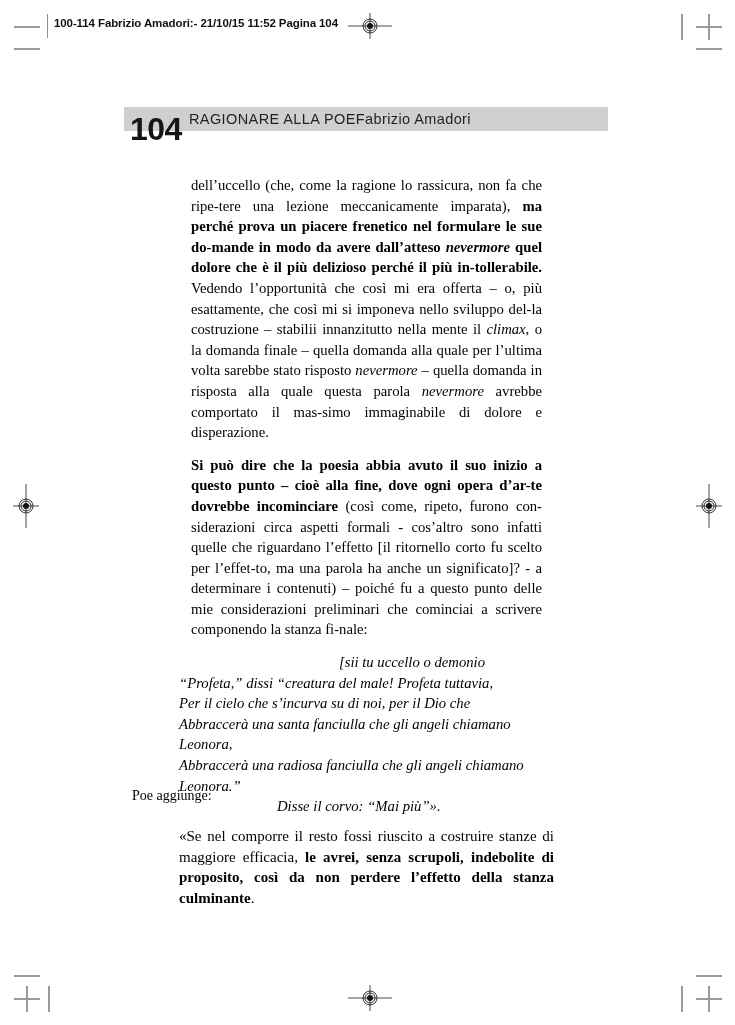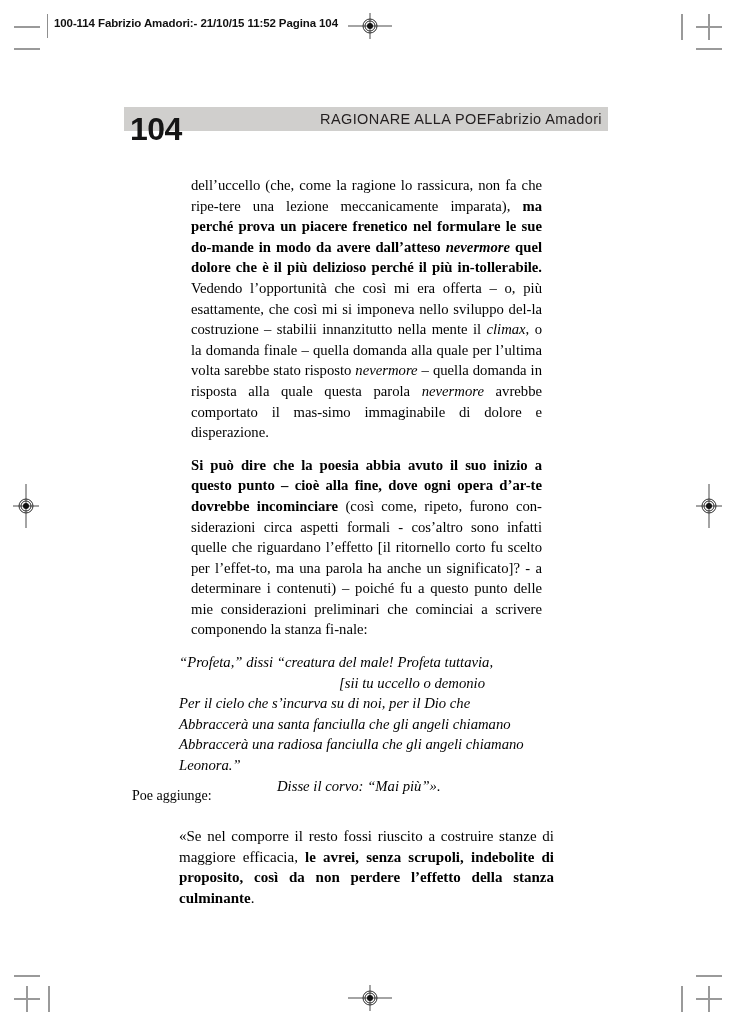--- a/index.html
+++ b/index.html
@@ -107,22 +107,22 @@
     width: 484px;
     height: 24px;
     background: #d0cfcd;
   }
   .running-head .rh-inner {
     position: absolute;
     left: 0; top: 0;
     width: 100%; height: 100%;
     display: flex;
     align-items: center;
-    justify-content: flex-end;
-    padding: 0 6px 0 23px;
+    justify-content: flex-start;
+    padding: 0 6px 0 65px;
     box-sizing: border-box;
   }
   .rh-title, .rh-author {
     font-family: "Liberation Sans", "DejaVu Sans", sans-serif;
     font-size: 14.5px;
     letter-spacing: 0.4px;
     color: #231f20;
     white-space: nowrap;
   }
   .folio {
@@ -272,24 +272,25 @@
   </div>
   <div class="folio">104</div>
 
   <div class="text-col">
 
     <p class="body"><span>dell’uccello (che, come la ragione lo rassicura, non fa che ripe-tere una lezione meccanicamente imparata), </span><span class="bold">ma perché prova un piacere frenetico nel formulare le sue do-mande in modo da avere dall’atteso </span><span class="bold ital">nevermore</span><span class="bold"> quel dolore che è il più delizioso perché il più in-tollerabile.</span><span> Vedendo l’opportunità che così mi era offerta – o, più esattamente, che così mi si imponeva nello sviluppo del-la costruzione – stabilii innanzitutto nella mente il </span><span class="ital">climax</span><span>, o la domanda finale – quella domanda alla quale per l’ultima volta sarebbe stato risposto </span><span class="ital">nevermore</span><span> – quella domanda in risposta alla quale questa parola </span><span class="ital">nevermore</span><span> avrebbe comportato il mas-simo immaginabile di dolore e disperazione.</span></p>
 
     <p class="body"><span class="bold">Si può dire che la poesia abbia avuto il suo inizio a questo punto – cioè alla fine, dove ogni opera d’ar-te dovrebbe incominciare</span><span> (così come, ripeto, furono con-siderazioni circa aspetti formali - cos’altro sono infatti quelle che riguardano l’effetto [il ritornello corto fu scelto per l’effet-to, ma una parola ha anche un significato]? - a determinare i contenuti) – poiché fu a questo punto delle mie considerazioni preliminari che cominciai a scrivere componendo la stanza fi-nale:</span></p>
 
     <div>
+      <p class="verse verse-indent-1">[sii tu uccello o demonio</p>
       <p class="verse">“Profeta,” dissi “creatura del male! Profeta tuttavia,</p>
-      <p class="verse verse-indent-1">[sii tu uccello o demonio</p>
       <p class="verse">Per il cielo che s’incurva su di noi, per il Dio che</p>
       <p class="verse-just">Abbraccerà una santa fanciulla che gli angeli chiamano</p>
+      <p class="verse">Leonora,</p>
       <p class="verse-just">Abbraccerà una radiosa fanciulla che gli angeli chiamano</p>
       <p class="verse">Leonora.”</p>
       <p class="verse verse-indent-3">Disse il corvo: “Mai più”».</p>
     </div>
 
   </div>
 
   <div class="intro-line">Poe aggiunge:</div>
 
   <div class="quote-block">

